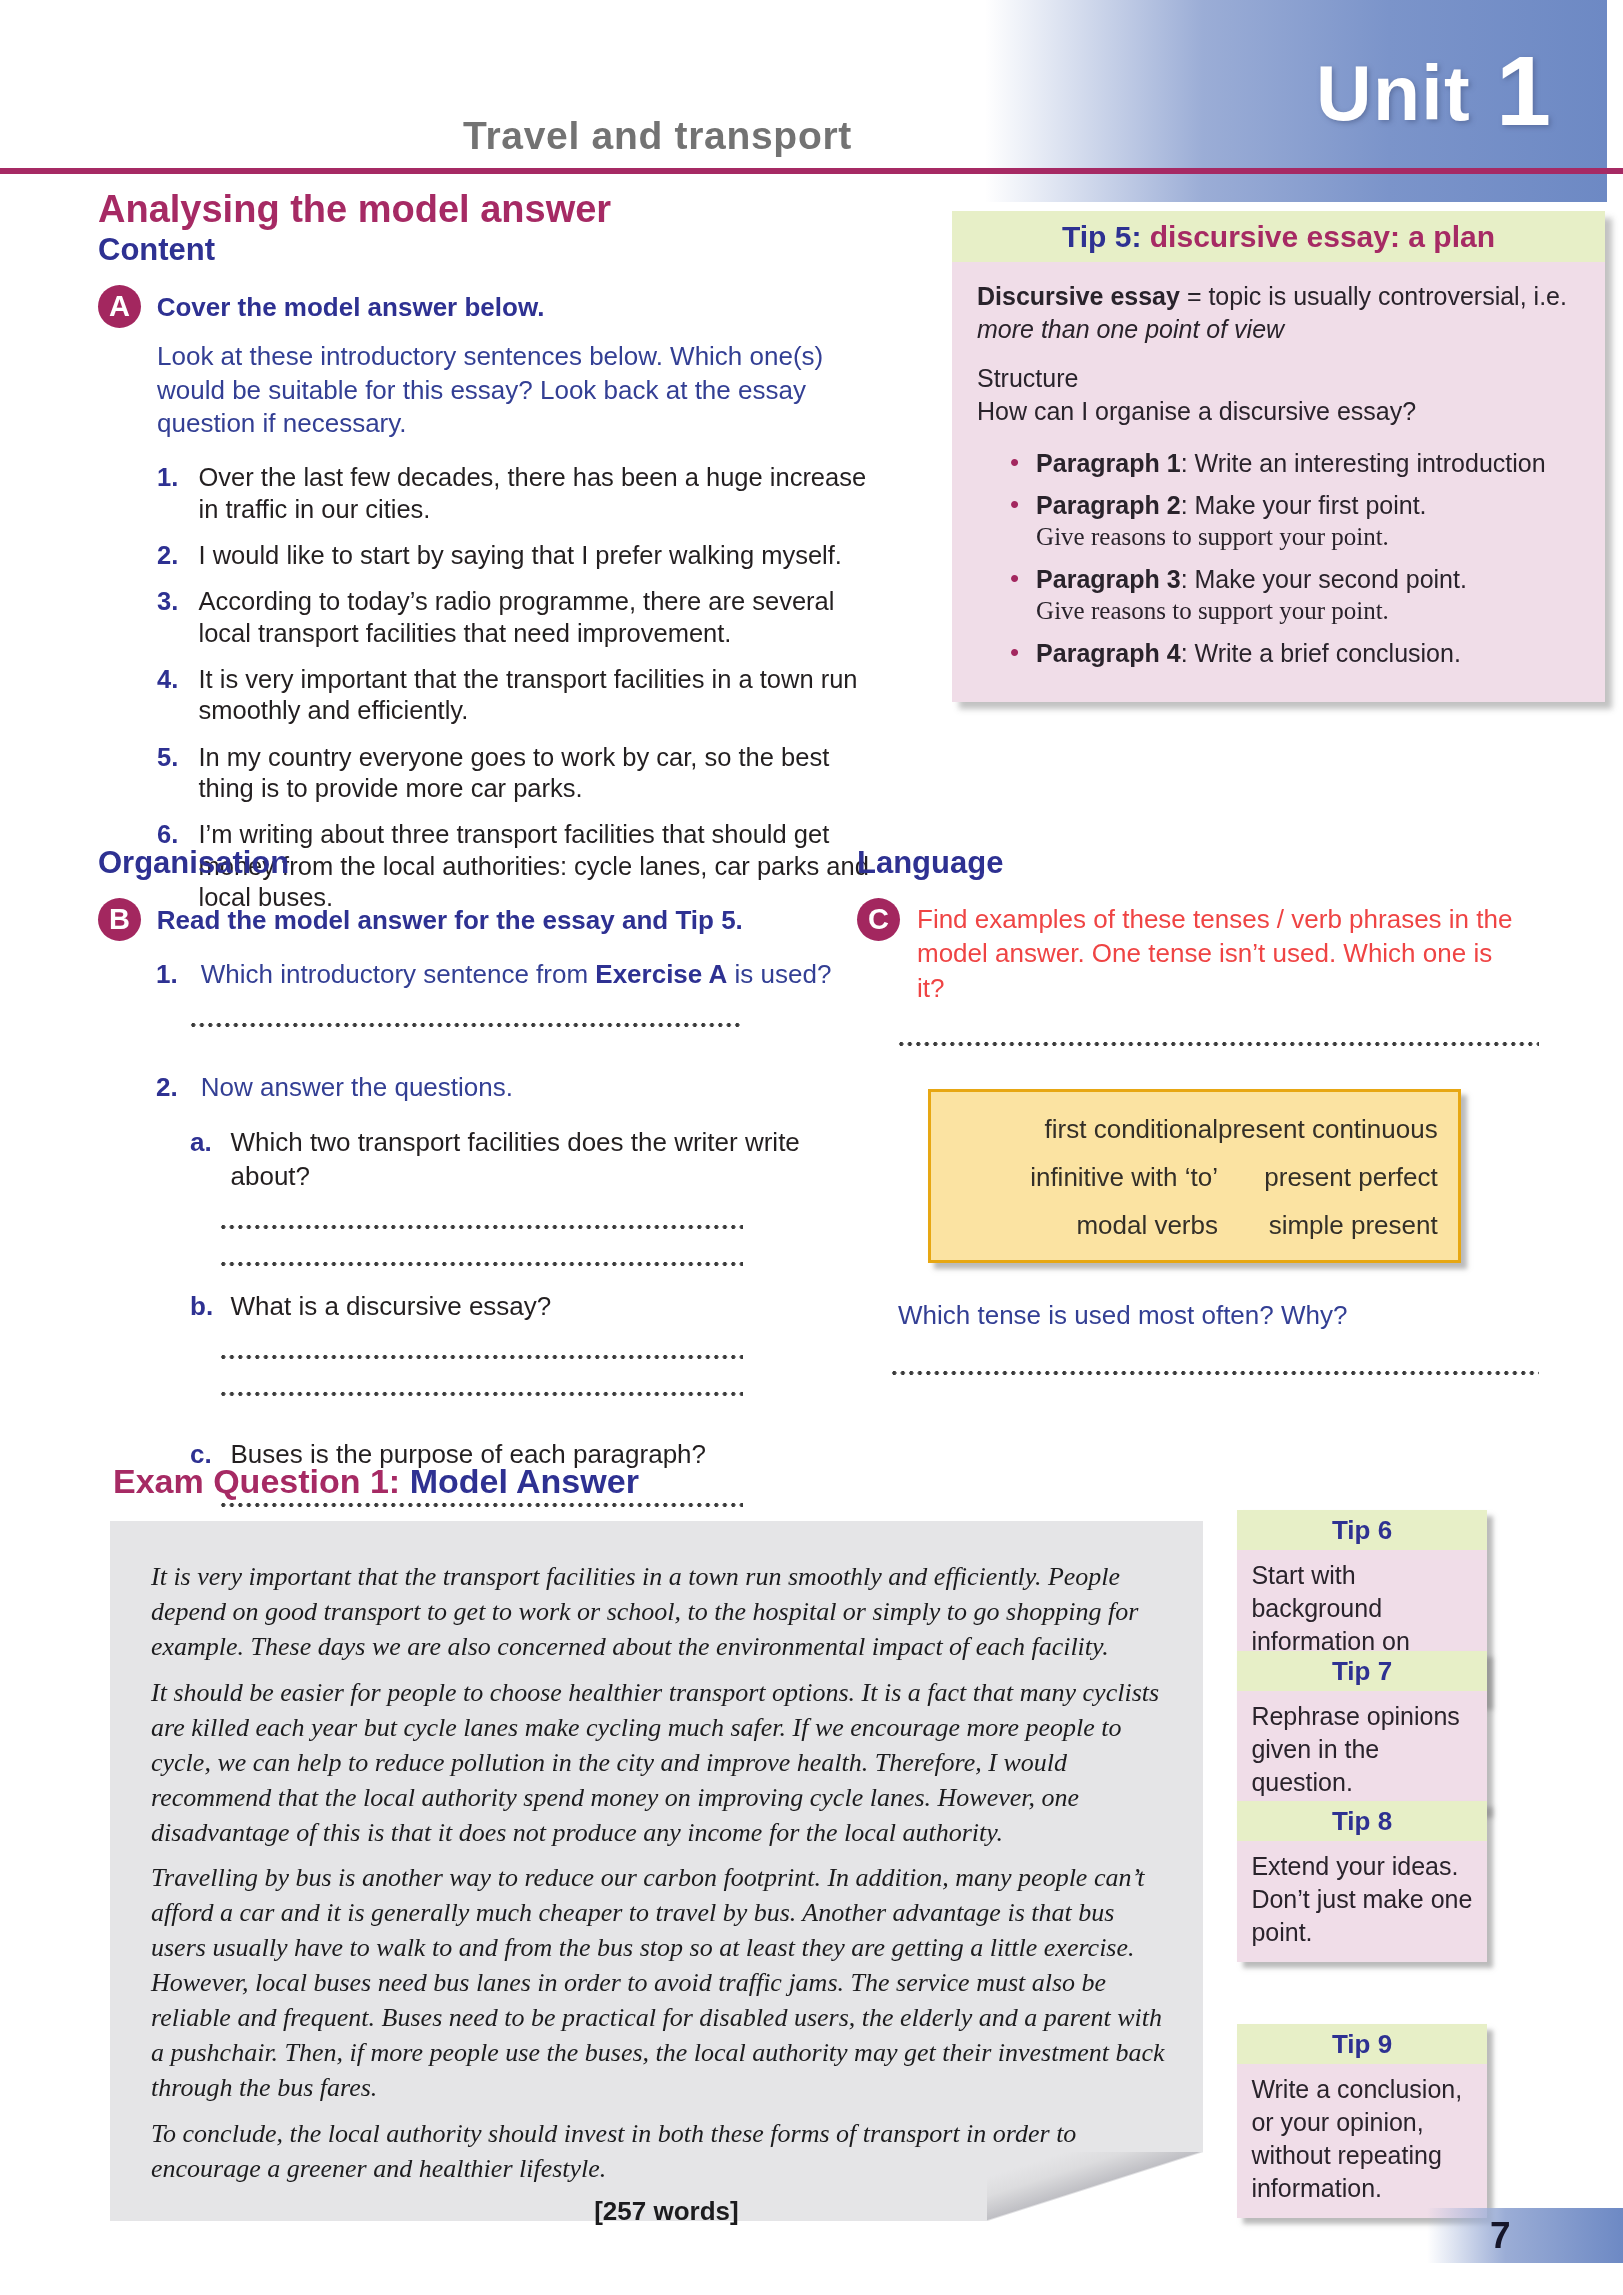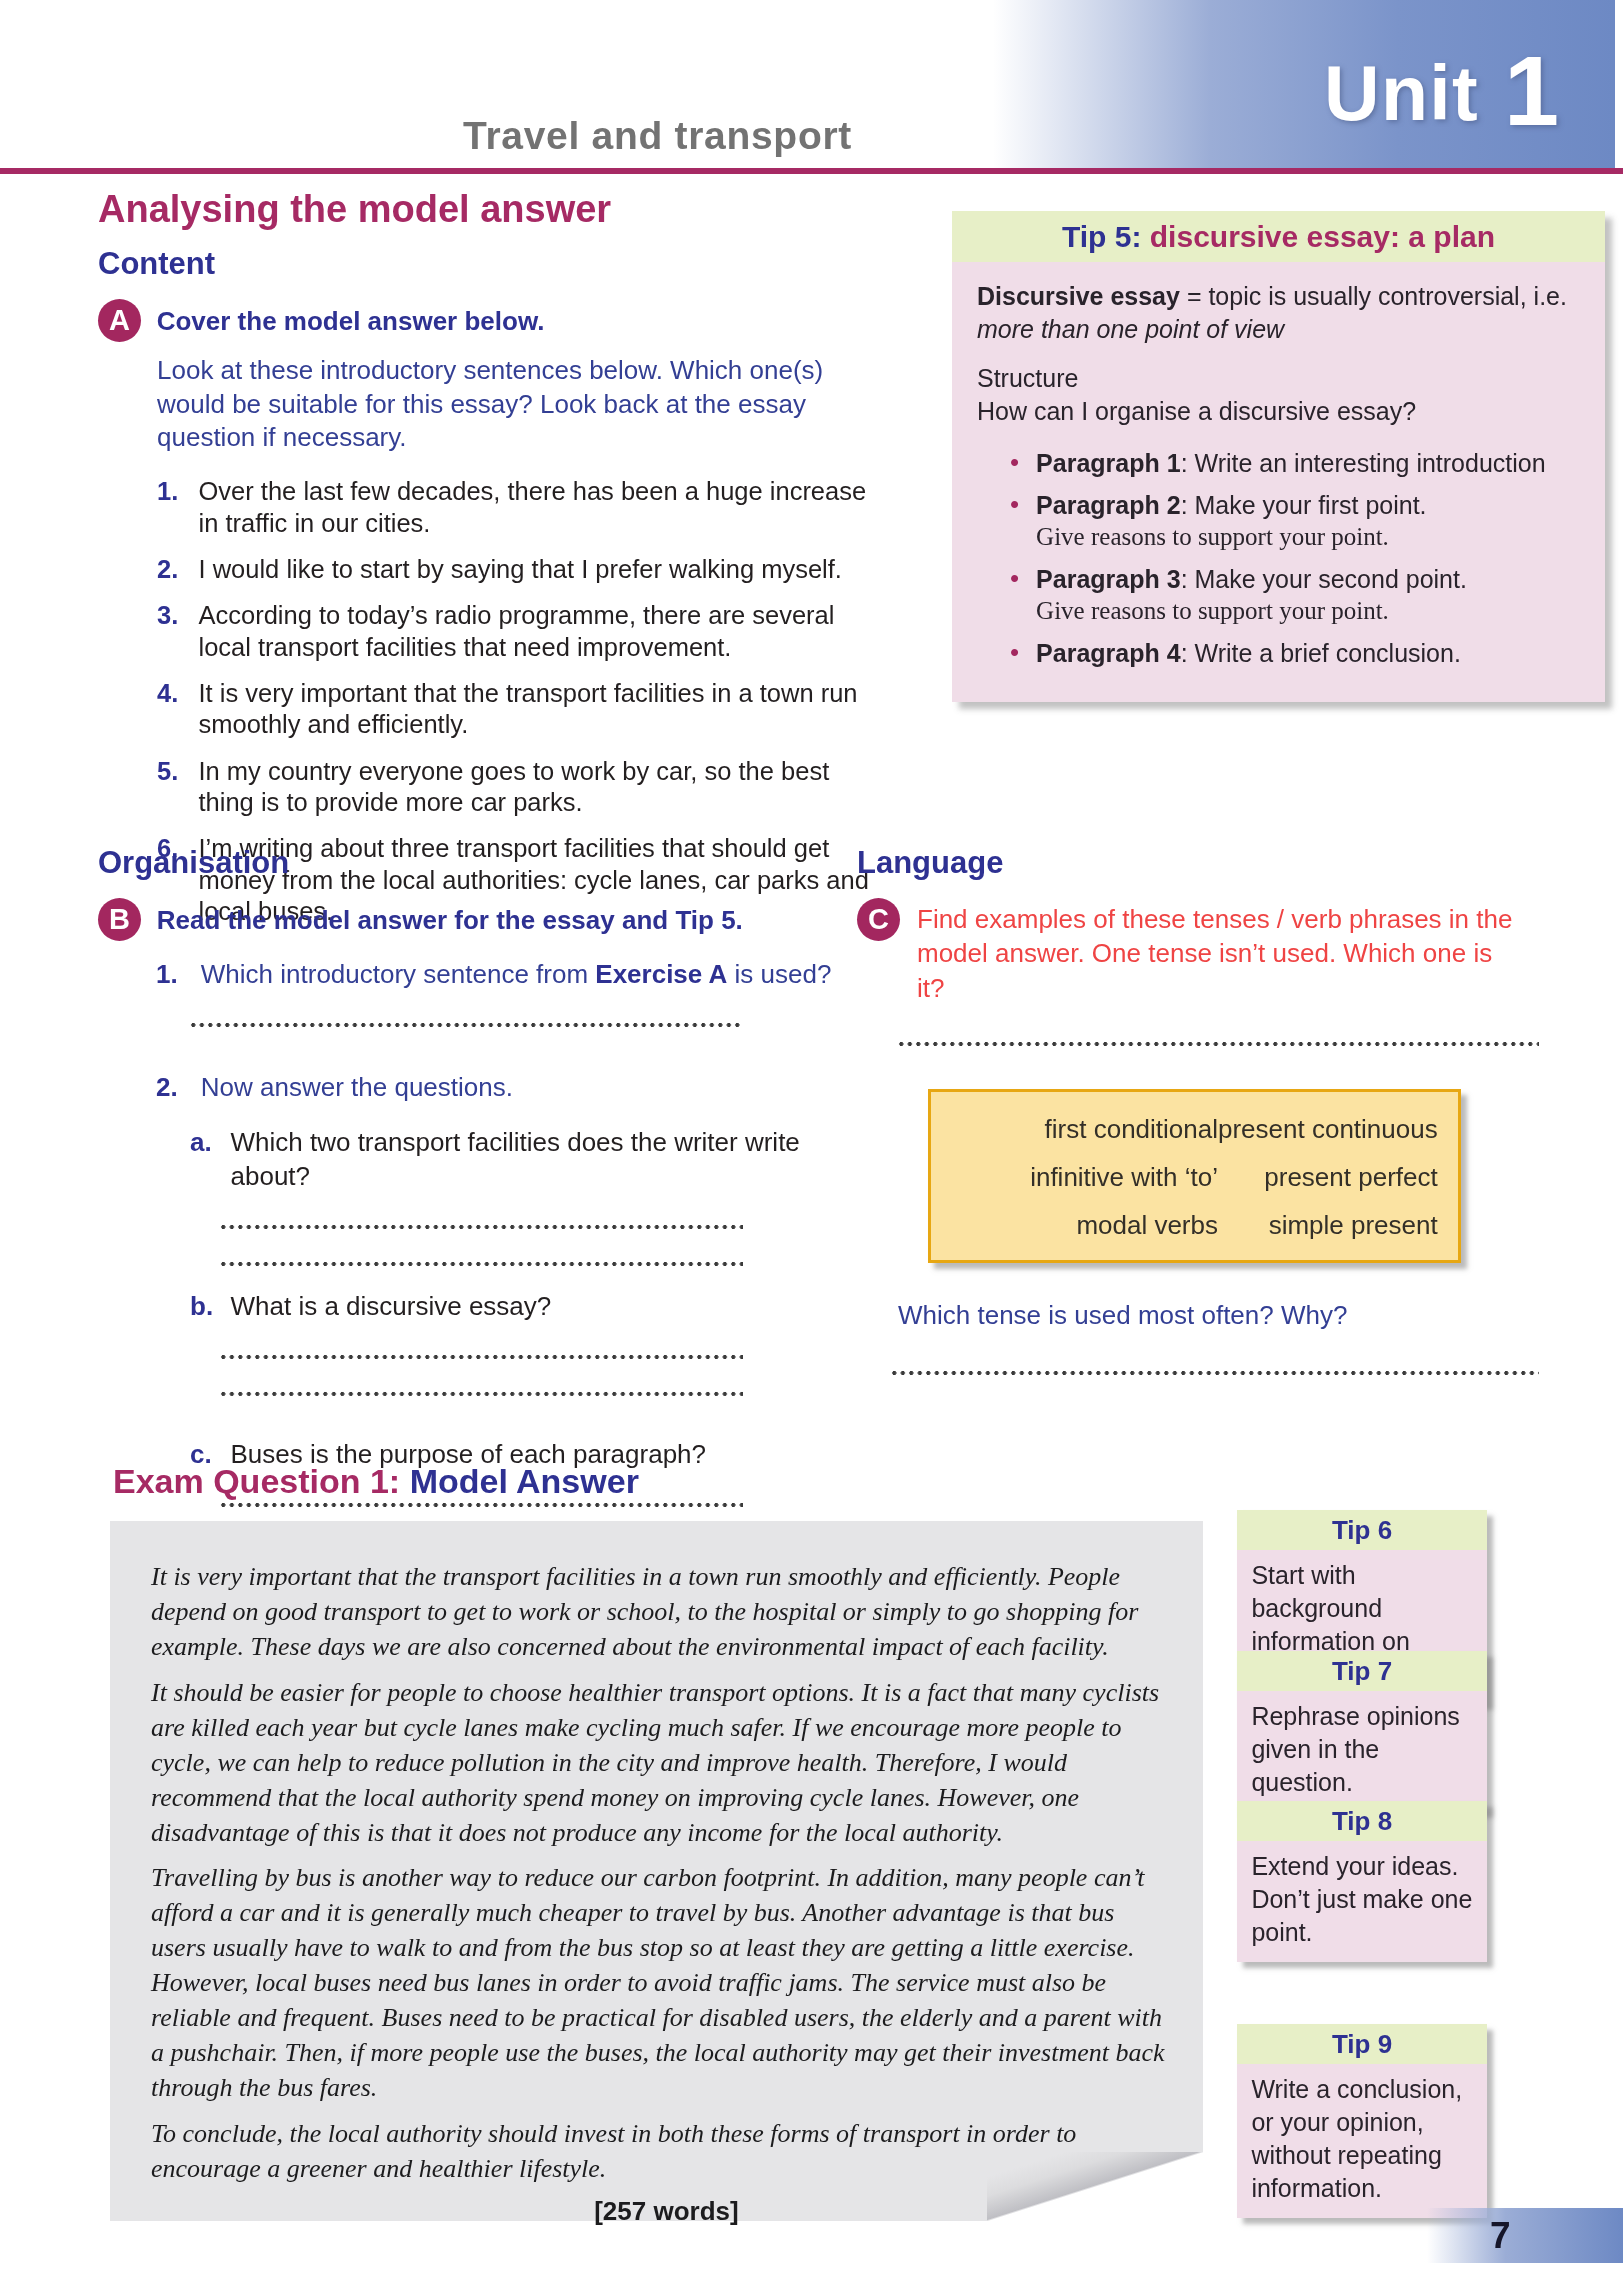--- a/index.html
+++ b/index.html
@@ -1,41 +1,41 @@
 <!DOCTYPE html>
 <html style="font-size:10.5px"><head>
 <meta charset="utf-8">
 <style>
   html,body{margin:0;padding:0;background:#fff;}
   .page{position:relative;width:1623px;height:2295px;background:#ffffff;
         font-family:"Liberation Sans",sans-serif;color:#231f20;overflow:hidden;}
 
   
-  .unit-banner{position:absolute;top:0;right:8px;width:622px;height:168px;
+  .unit-banner{position:absolute;top:0;right:16px;width:622px;height:202px;
     background:linear-gradient(to right,rgba(255,255,255,0) 0%,#9badd6 35%,#7b94ca 65%,#6d89c4 100%);}
   .unit-text{position:absolute;top:34px;right:56px;color:#ffffff;font-weight:bold;
     text-shadow:2px 2px 5.2px rgba(70,85,130,.55);white-space:nowrap;}
   .unit-word{font-size:77px;letter-spacing:1.3px;}
   .unit-num{font-size:99px;margin-left:25px;vertical-align:-5.2px;}
   .page-title{position:absolute;top:114px;left:0;right:308px;text-align:center;
     font-size:39px;font-weight:600;color:#737373;letter-spacing:0.7px;}
   .header-rule{position:absolute;top:168px;left:0;width:100%;height:5.9px;background:#a62a64;}
 
   
   h1,h2,h3,p{margin:0;padding:0;}
   .magenta{color:#a62a64;}
   .navy{color:#2e3192;}
   .badge{width:43px;height:43px;border-radius:50%;background:#a3275f;color:#fff;
     font-weight:bold;font-size:29px;display:flex;align-items:center;justify-content:center;flex:0 0 43px;}
   .dotline{height:7.9px;background-image:radial-gradient(circle at 3.3px 3.9px,#3a3a3a 1.8px,transparent 2.3px);
     background-size:8.5px 7.9px;background-repeat:repeat-x;}
 
   
   .analysing-title{position:absolute;left:98px;top:188px;font-size:38px;font-weight:bold;color:#a62a64;}
-  .content-block{position:absolute;left:98px;top:246px;width:759px;}
+  .content-block{position:absolute;left:98px;top:232px;width:759px;}
   .section-h{font-size:31px;font-weight:bold;color:#2e3192;}
   .ex-row{display:flex;align-items:flex-start;gap:15.7px;margin-top:17px;}
   .ex-instruction{font-size:26px;font-weight:bold;color:#2e3192;padding-top:6.5px;}
   .sub-instruction{margin:11.8px 0 0 59px;font-size:26px;line-height:1.30;color:#333f94;width:707px;}
   .sent-list{margin:21px 0 0 59px;width:720px;}
   .sent-item{display:flex;gap:10.5px;margin-bottom:15px;font-size:25.5px;line-height:1.23;}
   .sent-num{color:#2e3192;font-weight:bold;flex:0 0 31px;}
 
   
   .tip5-box{position:absolute;left:952px;top:211px;width:653px;

